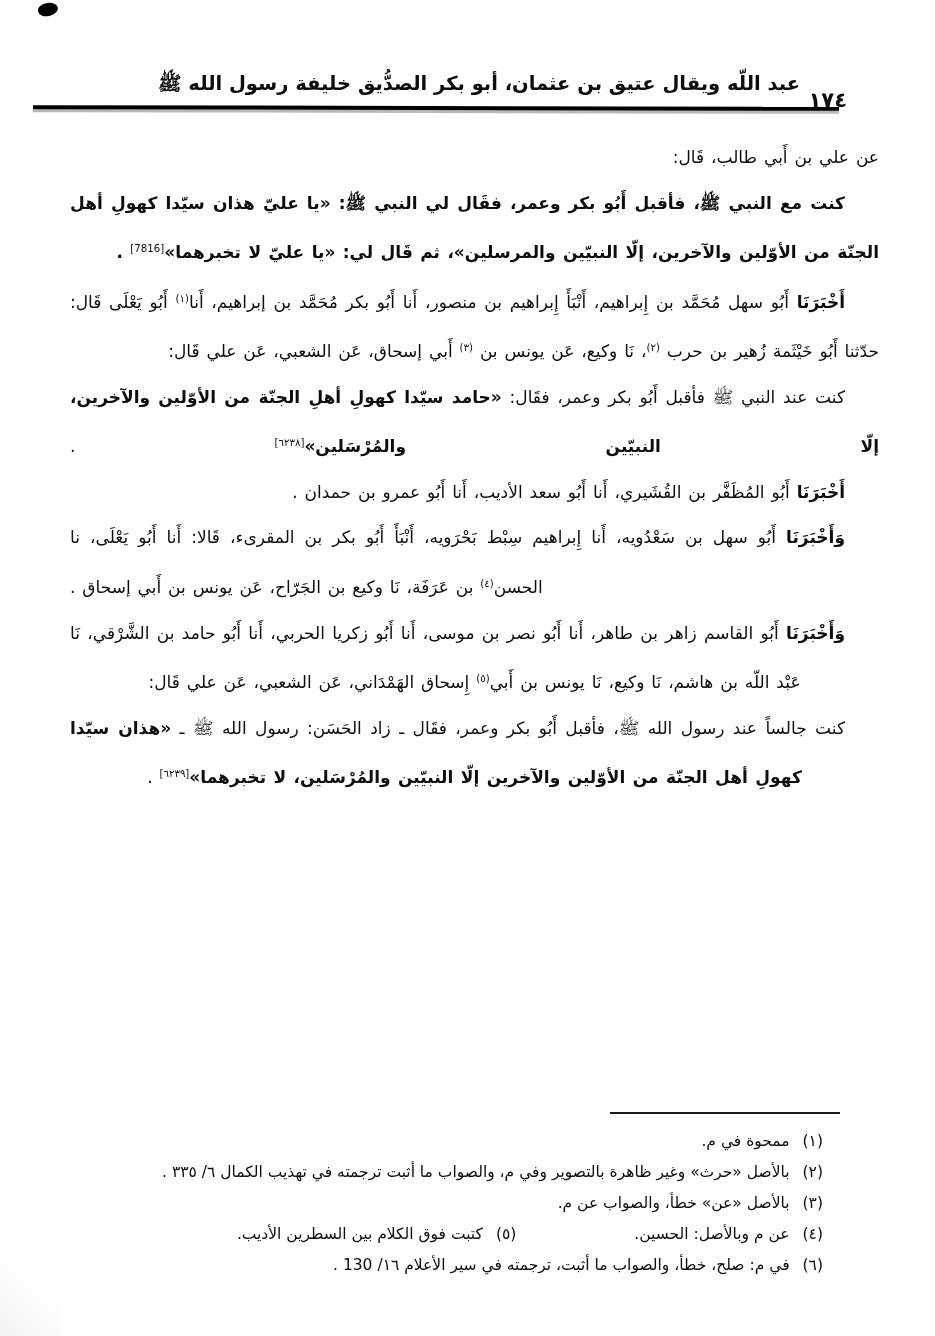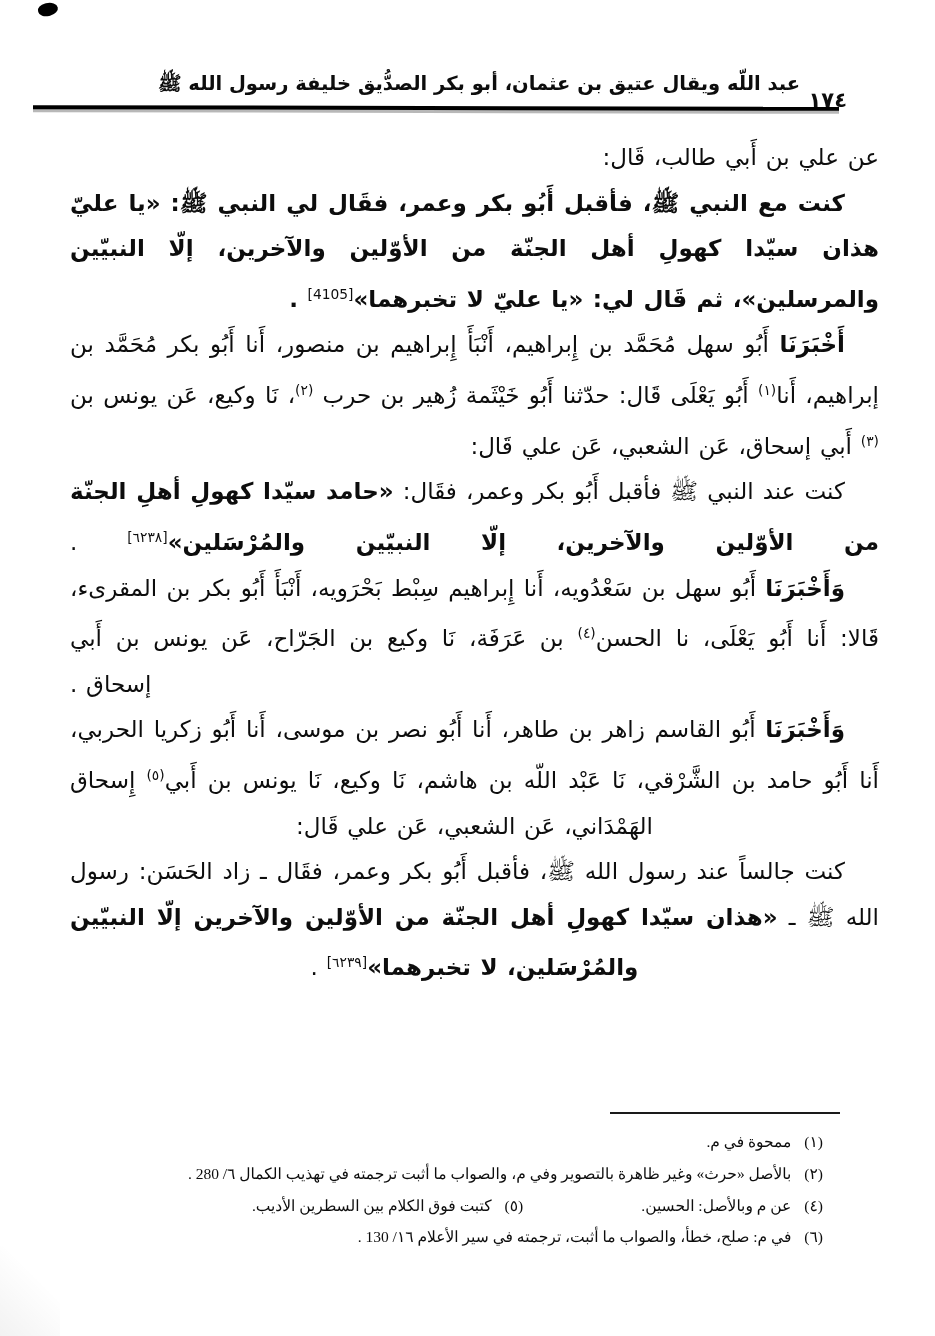--- a/index.html
+++ b/index.html
@@ -25,21 +25,21 @@
   }
   .header-rule{
     position:absolute;top:106px;left:33px;width:806px;height:4px;
     background:#000;
     box-shadow:0 3px 0 rgba(0,0,0,.28);
     transform:rotate(.12deg);
   }
   
   .body-text{
     position:absolute;top:135px;right:56px;left:70px;
-    font-size:23px;line-height:45.5px;
+    font-size:17px;line-height:45.5px;
     text-align:justify;word-spacing:1.5px;
   }
   .para{margin:0;text-align:justify;}
   .para.indent{text-indent:34px;}
   .para.last-left{text-align-last:left;}
   .para.last-center{text-align-last:center;}
   .para.last-justify{text-align-last:justify;}
   .b{font-weight:bold;}
   .sup{font-size:.6em;vertical-align:.6em;font-weight:inherit;}
   
@@ -47,21 +47,21 @@
     position:absolute;top:1112px;right:95px;width:230px;height:2px;
     background:#1a1a1a;
   }
   .footnotes{
     position:absolute;top:1126px;right:56px;left:70px;
     font-size:15.5px;line-height:31px;
     padding-right:56px;
   }
   .fn-row{margin:0 0 0 0;text-align:right;}
   .fn-row.pair{display:flex;gap:118px;align-items:baseline;}
-  .fn{display:inline;font-family:Liberation Serif, serif;}
+  .fn{display:inline;}
   .fn-num{padding-left:13px;}
   
   .scan-mark{
     position:absolute;left:38px;top:3px;width:20px;height:13px;
     background:#000;border-radius:45% 55% 50% 50%;
     transform:rotate(-14deg);
   }
   .scan-shade{
     position:absolute;left:0;bottom:0;width:60px;height:90px;
     background:linear-gradient(45deg,rgba(0,0,0,.05),rgba(0,0,0,0) 65%);
@@ -75,33 +75,35 @@
   <div class="scan-mark"></div>
 
   <div class="header">
     <div class="header-title">عبد اللّه ويقال عتيق بن عثمان، أبو بكر الصدُّيق خليفة رسول الله ﷺ</div>
     <div class="page-number">١٧٤</div>
     <div class="header-rule"></div>
   </div>
 
   <div class="body-text" id="body-text">
       <p class="para"><span class="">عن علي بن أَبي طالب، قَال:</span></p>
-      <p class="para indent"><span class="b">كنت مع النبي ﷺ، فأقبل أَبُو بكر وعمر، فقَال لي النبي ﷺ: «يا عليّ هذان سيّدا كهولِ أهل الجنّة من الأوّلين والآخرين، إلّا النبيّين والمرسلين»، ثم قَال لي: «يا عليّ لا تخبرهما»</span><span class="b sup">[4105]</span><span class="b"> .</span></p>
+      <p class="para indent"><span class="b">كنت مع النبي ﷺ، فأقبل أَبُو بكر وعمر، فقَال لي النبي ﷺ: «يا عليّ هذان سيّدا كهولِ أهل الجنّة من الأوّلين والآخرين، إلّا النبيّين والمرسلين»، ثم قَال لي: «يا عليّ لا تخبرهما»</span><span class="b sup">[7816]</span><span class="b"> .</span></p>
       <p class="para indent"><span class="b">أَخْبَرَنَا</span><span class=""> أَبُو سهل مُحَمَّد بن إِبراهيم، أَنْبَأَ إِبراهيم بن منصور، أَنا أَبُو بكر مُحَمَّد بن إبراهيم، أَنا</span><span class=" sup">(١)</span><span class=""> أَبُو يَعْلَى قَال: حدّثنا أَبُو خَيْثَمة زُهير بن حرب </span><span class=" sup">(٢)</span><span class="">، نَا وكيع، عَن يونس بن </span><span class=" sup">(٣)</span><span class=""> أَبي إسحاق، عَن الشعبي، عَن علي قَال:</span></p>
       <p class="para indent last-justify"><span class="">كنت عند النبي ﷺ فأقبل أَبُو بكر وعمر، فقَال: </span><span class="b">«حامد سيّدا كهولِ أهلِ الجنّة من الأوّلين والآخرين، إلّا النبيّين والمُرْسَلين»</span><span class="b sup">[٦٢٣٨]</span><span class=""> .</span></p>
+      <p class="para indent"><span class="b">أَخْبَرَنَا</span><span class=""> أَبُو المُظَفَّر بن القُشَيري، أَنا أَبُو سعد الأديب، أَنا أَبُو عمرو بن حمدان .</span></p>
       <p class="para indent last-left"><span class="b">وَأَخْبَرَنَا</span><span class=""> أَبُو سهل بن سَعْدُويه، أَنا إِبراهيم سِبْط بَحْرَويه، أَنْبَأَ أَبُو بكر بن المقرىء، قَالا: أَنا أَبُو يَعْلَى، نا الحسن</span><span class=" sup">(٤)</span><span class=""> بن عَرَفَة، نَا وكيع بن الجَرّاح، عَن يونس بن أَبي إسحاق .</span></p>
       <p class="para indent last-center"><span class="b">وَأَخْبَرَنَا</span><span class=""> أَبُو القاسم زاهر بن طاهر، أَنا أَبُو نصر بن موسى، أَنا أَبُو زكريا الحربي، أَنا أَبُو حامد بن الشَّرْقي، نَا عَبْد اللّه بن هاشم، نَا وكيع، نَا يونس بن أَبي</span><span class=" sup">(٥)</span><span class=""> إِسحاق الهَمْدَاني، عَن الشعبي، عَن علي قَال:</span></p>
       <p class="para indent last-center"><span class="">كنت جالساً عند رسول الله ﷺ، فأقبل أَبُو بكر وعمر، فقَال ـ زاد الحَسَن: رسول الله ﷺ ـ </span><span class="b">«هذان سيّدا كهولِ أهل الجنّة من الأوّلين والآخرين إلّا النبيّين والمُرْسَلين، لا تخبرهما»</span><span class="b sup">[٦٢٣٩]</span><span class=""> .</span></p>
     </div>
 
   <div class="fn-sep"></div>
 
   <div class="footnotes" id="footnotes">
       <div class="fn-row"><span class="fn"><span class="fn-num">(١)</span><span class="fn-text">ممحوة في م.</span></span></div>
-      <div class="fn-row"><span class="fn"><span class="fn-num">(٢)</span><span class="fn-text">بالأصل «حرث» وغير ظاهرة بالتصوير وفي م، والصواب ما أثبت ترجمته في تهذيب الكمال ٦/ 280 .</span></span></div>
+      <div class="fn-row"><span class="fn"><span class="fn-num">(٢)</span><span class="fn-text">بالأصل «حرث» وغير ظاهرة بالتصوير وفي م، والصواب ما أثبت ترجمته في تهذيب الكمال ٦/ ٣٣٥ .</span></span></div>
+      <div class="fn-row"><span class="fn"><span class="fn-num">(٣)</span><span class="fn-text">بالأصل «عن» خطأ، والصواب عن م.</span></span></div>
       <div class="fn-row pair">
         <span class="fn"><span class="fn-num">(٤)</span><span class="fn-text">عن م وبالأصل: الحسين.</span></span>
         <span class="fn"><span class="fn-num">(٥)</span><span class="fn-text">كتبت فوق الكلام بين السطرين الأديب.</span></span>
       </div>
       <div class="fn-row"><span class="fn"><span class="fn-num">(٦)</span><span class="fn-text">في م: صلح، خطأ، والصواب ما أثبت، ترجمته في سير الأعلام ١٦/ 130 .</span></span></div>
     </div>
 
   <div class="scan-shade"></div>
 
 </div>

